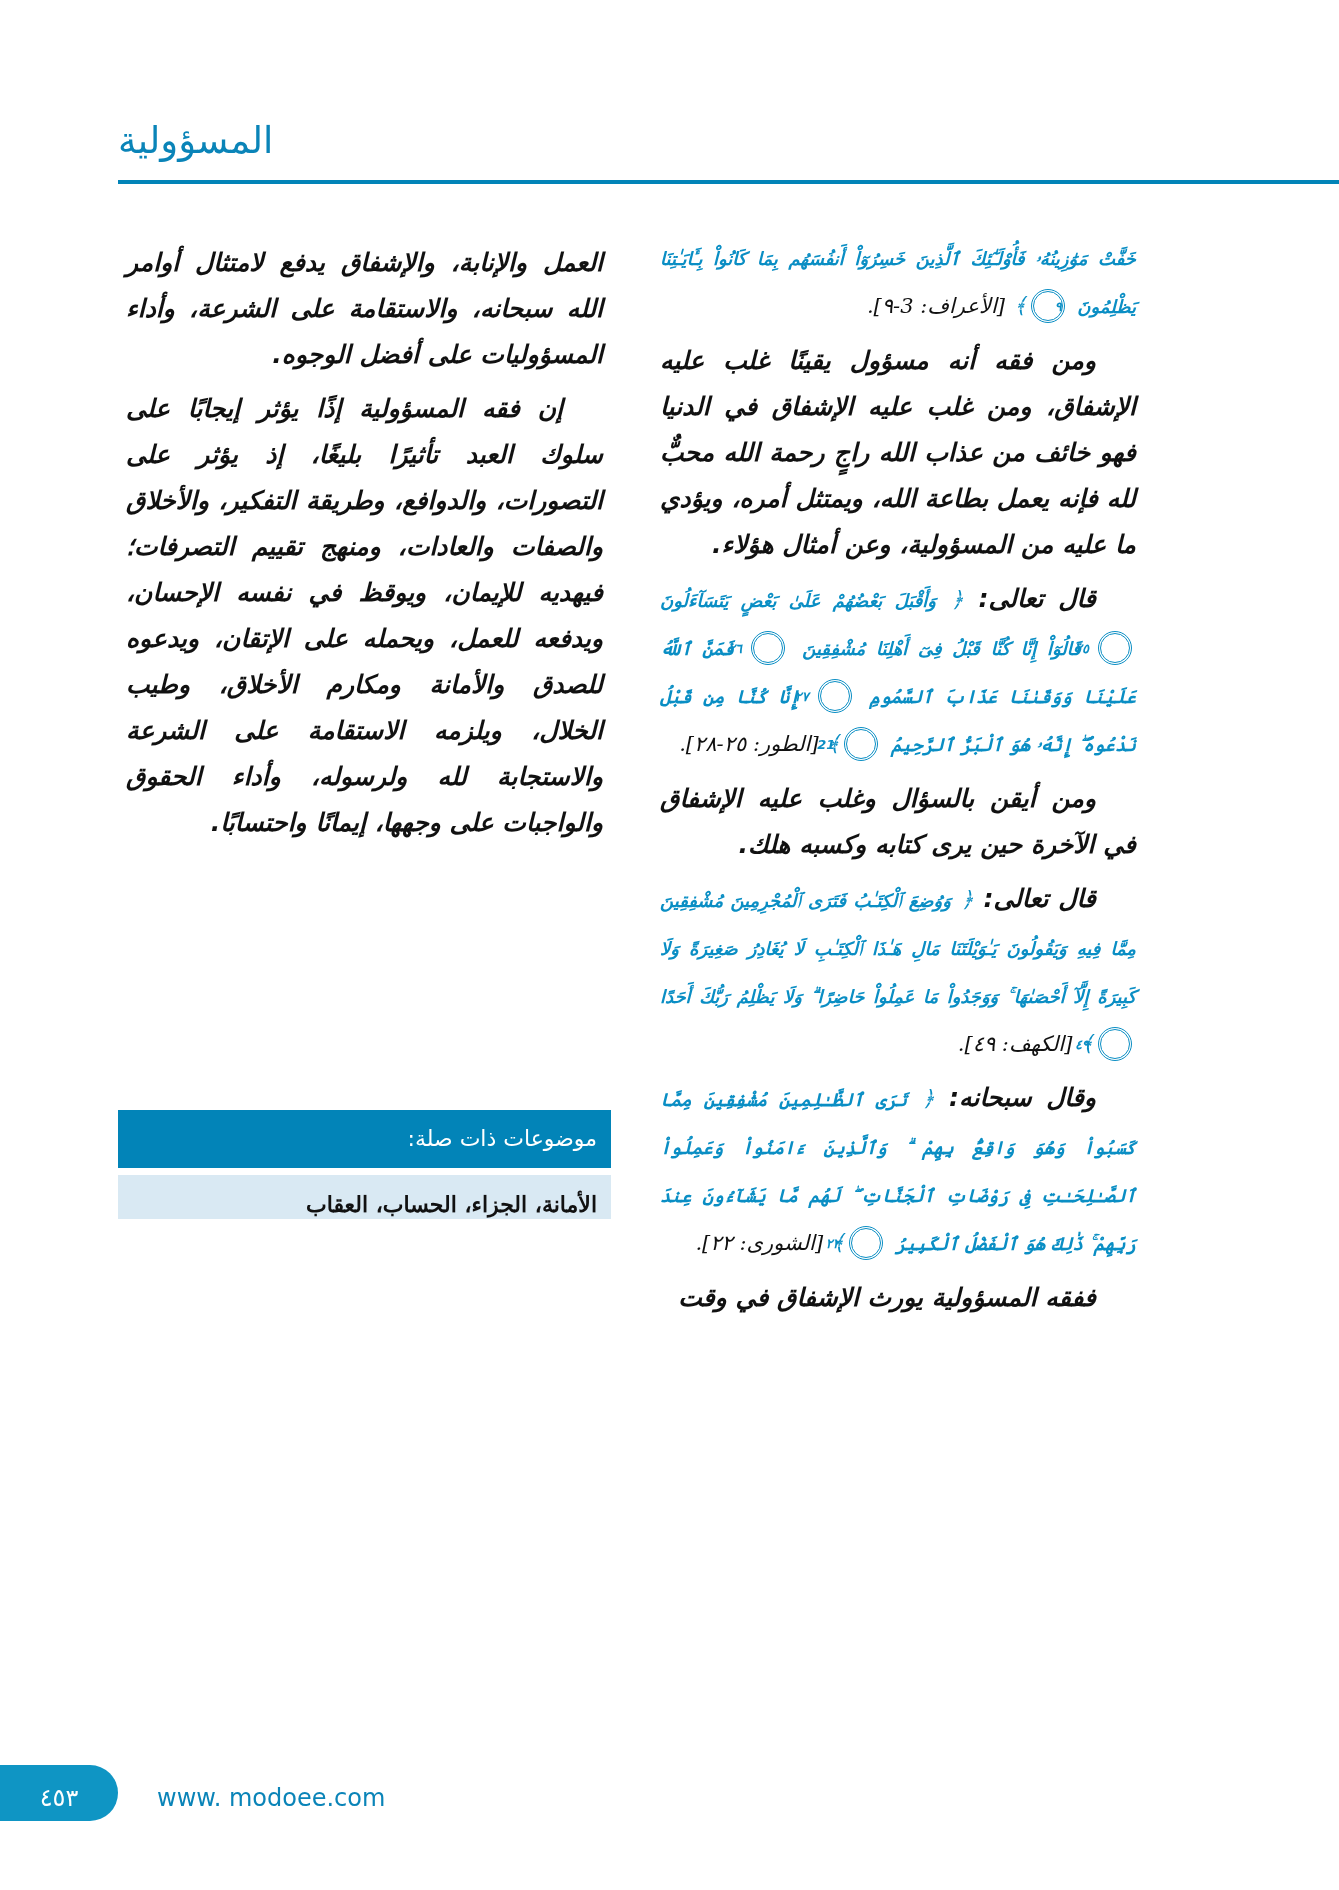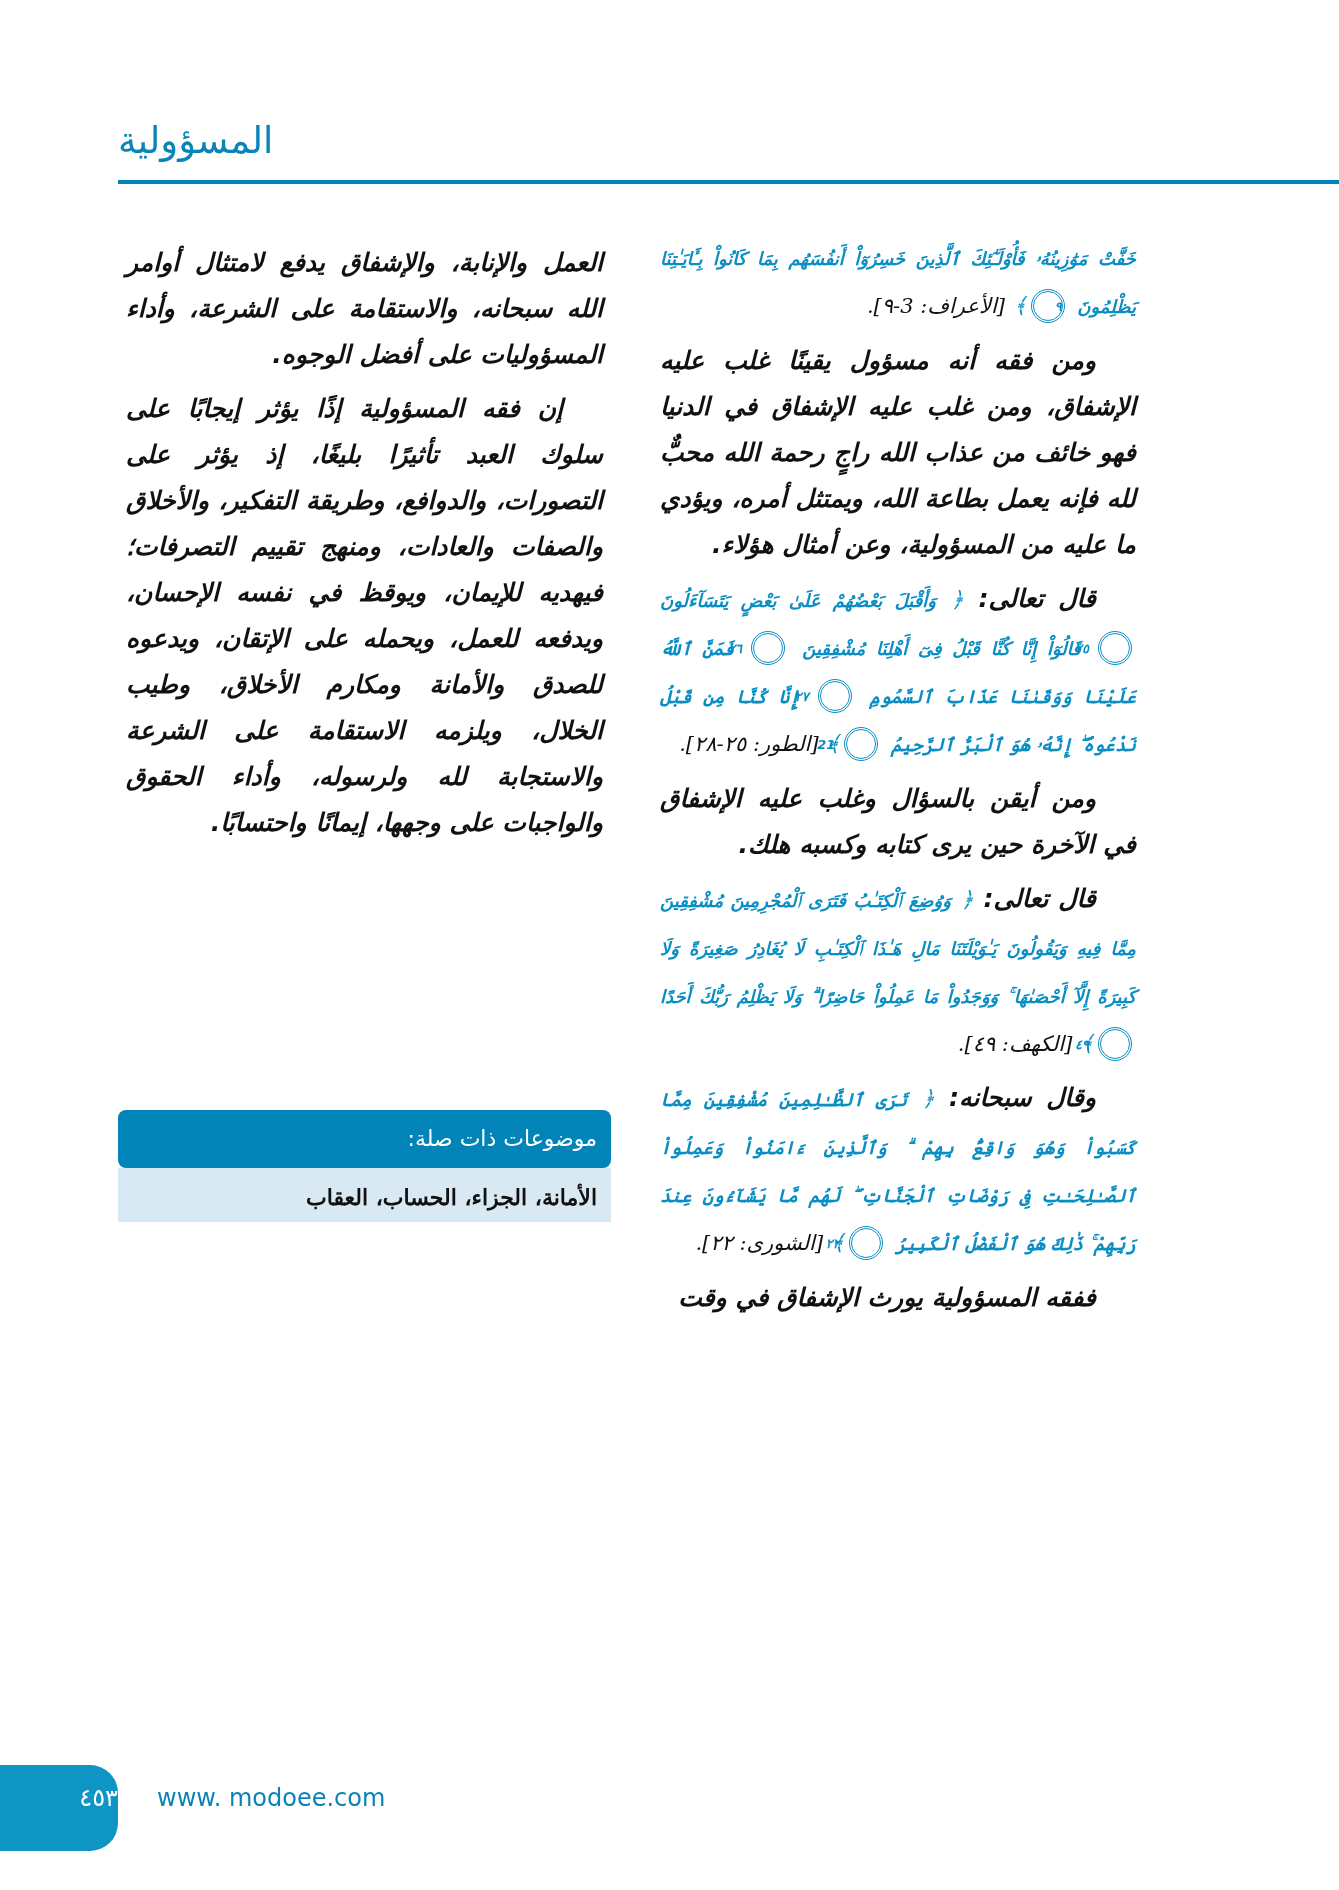--- a/index.html
+++ b/index.html
@@ -102,45 +102,45 @@
       direction: rtl;
     }
     .related-head {
       background: #0284b8;
       color: #ffffff;
       height: 58px;
       line-height: 58px;
       padding: 0 14px;
       font-family: "DejaVu Sans", sans-serif;
       font-size: 22px;
-      border-radius: 8px;
     }
     .related-body {
+      margin-top: 7px;
       background: #d9e9f3;
-      height: 54px;
+      height: 44px;
       line-height: 58px;
       padding: 0 14px;
       font-family: "DejaVu Serif", serif;
       font-size: 22px;
       color: #111;
       font-weight: bold;
     }
     .page-badge {
       position: absolute;
       left: 0;
       top: 1765px;
       width: 118px;
-      height: 86px;
+      height: 56px;
       background: #0f95c4;
       border-radius: 0 28px 28px 0;
       color: #ffffff;
       font-family: "DejaVu Sans", sans-serif;
       font-size: 24px;
       line-height: 66px;
-      text-align: right;
+      text-align: center;
     }
     .site-url {
       position: absolute;
       left: 157px;
       top: 1780px;
       color: #0a84b8;
       font-family: "DejaVu Sans", sans-serif;
       font-size: 24px;
       direction: ltr;
       line-height: 36px;

